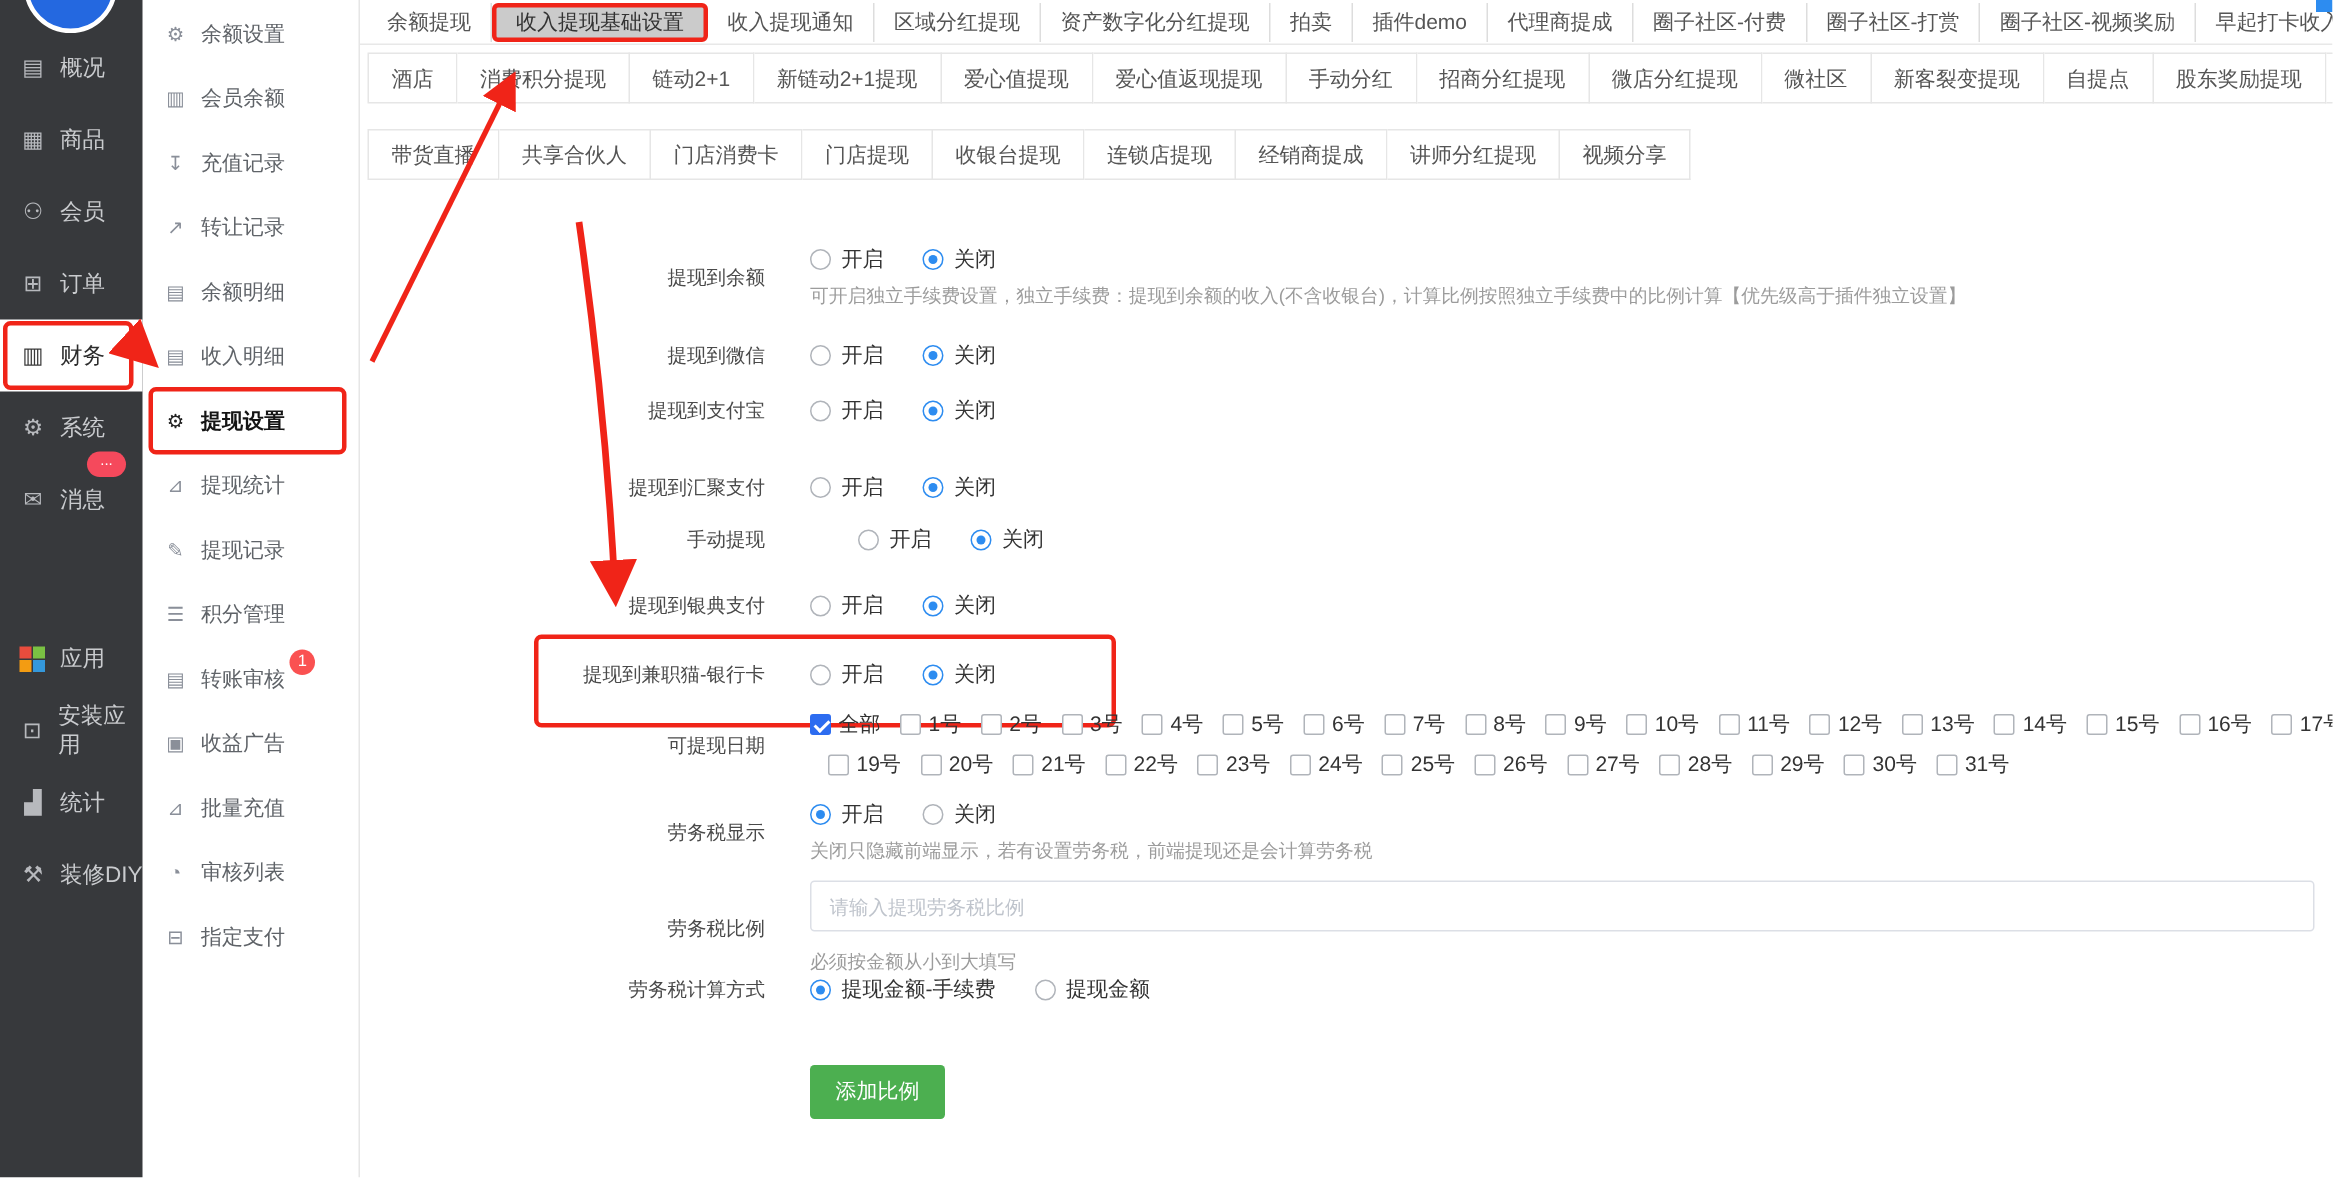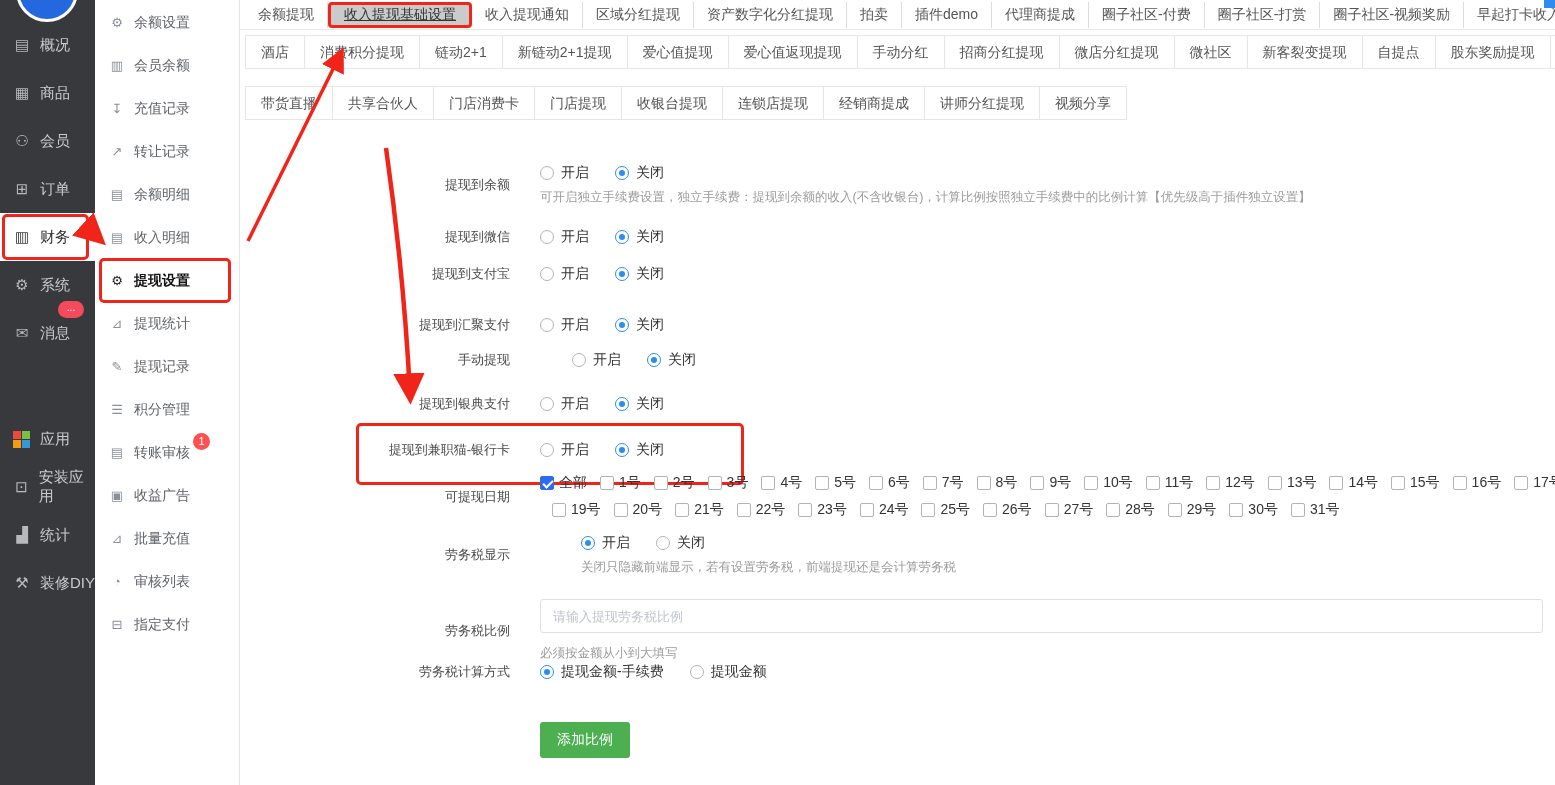--- a/index.html
+++ b/index.html
@@ -36,21 +36,21 @@
     border:3px solid var(--red); border-radius:5px; pointer-events:none; }
   .num-badge { position:absolute; top:2px; left:98px; width:17px; height:17px; border-radius:50%;
     background:#fa5151; color:#fff; font-size:11px; line-height:17px; text-align:center; }
 
   
   .main { flex:1; position:relative; min-width:0; }
   .tabrow1 { display:flex; align-items:flex-start; height:30px; border-bottom:1px solid #e8e8e8; padding-left:5px; }
   .tab1 { display:flex; align-items:center; padding:0 13px; font-size:14px; color:#555;
     border-right:1px solid #ddd; cursor:pointer; white-space:nowrap; height:26px; margin-top:2px; }
   .tab1:last-child { border-right:1px solid #ddd; }
-  .tab1.active { background:#cbcbcb; border:3px solid var(--red); border-radius:4px; color:#333;text-decoration:underline; }
+  .tab1.active { background:#cbcbcb; border:3px solid var(--red); border-radius:4px; color:#333; }
   .tabstrip { display:flex; margin:5px 0 0 5px; }
   .tabstrip.second { margin-top:17px; }
   .tab2 { height:34px; line-height:32px; padding:0 15px; font-size:14px; color:#555; background:#fff;
     border:1px solid #e6e6e6; border-left:none; cursor:pointer; white-space:nowrap; }
   .tab2:first-child { border-left:1px solid #e6e6e6; }
 
   
   .form { margin-top:44px; }
   .form-row { display:flex; align-items:center; position:relative; }
   .form-label { width:300px; flex:0 0 300px; padding-right:30px; text-align:right; font-size:13px;
@@ -77,21 +77,21 @@
   .txt-input::placeholder { color:#bfc4cc; }
   .hint { margin-top:12px; font-size:12.5px; color:#9c9c9c; }
   .green-btn { margin-top:22px; display:inline-block; background:#4caf50; color:#fff; border:none;
     border-radius:3px; padding:9px 17px; font-size:14px; cursor:pointer; font-family:inherit; }
   .row-annotated::after { content:""; position:absolute; left:116px; top:-17px; width:382px; height:56px;
     border:3px solid var(--red); border-radius:5px; pointer-events:none; }
 
   
   .mb-balance { margin-bottom:22px; } .mb-wechat { margin-bottom:18px; } .mb-alipay { margin-bottom:32px; }
   .mb-joinpay { margin-bottom:16px; } .mb-manual { margin-bottom:25px;gap:32px; } .mb-yindian { margin-bottom:27px; }
-  .mb-jzm { margin-bottom:15px; } .mb-days { margin-bottom:15px; } .mb-taxshow { margin-bottom:24px;gap:41px; }
+  .mb-jzm { margin-bottom:15px; } .mb-days { margin-bottom:15px; } .mb-taxshow { margin-bottom:12px; }
   .mb-taxcalc { margin-bottom:19px; }
 
   .overlay { position:absolute; inset:0; width:1555px; height:785px; pointer-events:none; z-index:60; }
   .corner-blue { position:absolute; top:0; right:0; width:11px; height:8px; background:#2d8cf0; z-index:40; }
 </style>
 </head>
 <body>
 
 <div class="layout">
 

